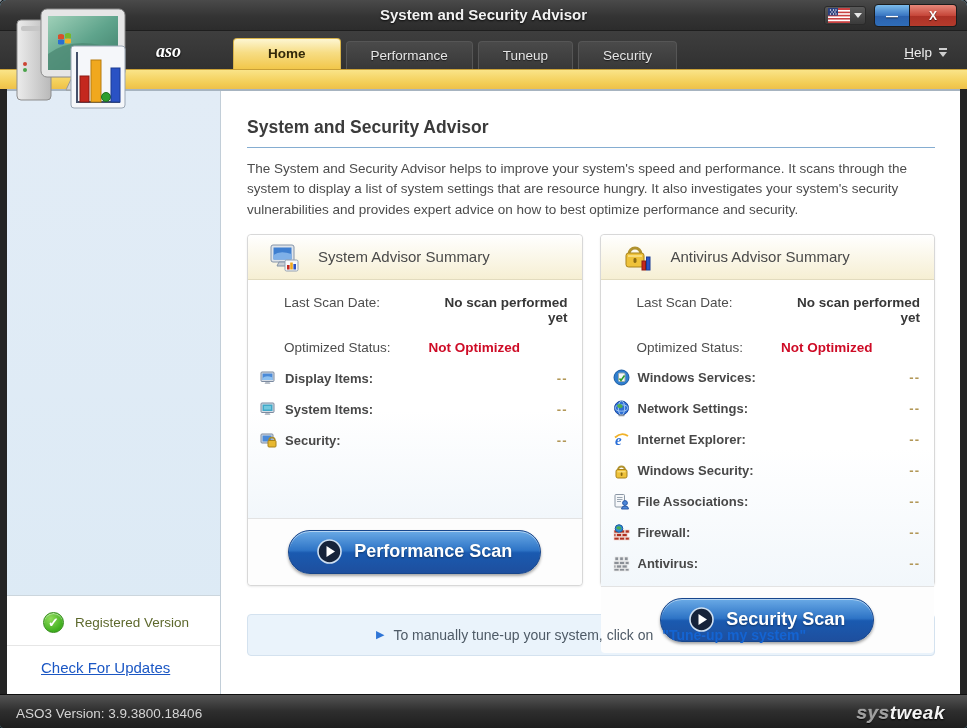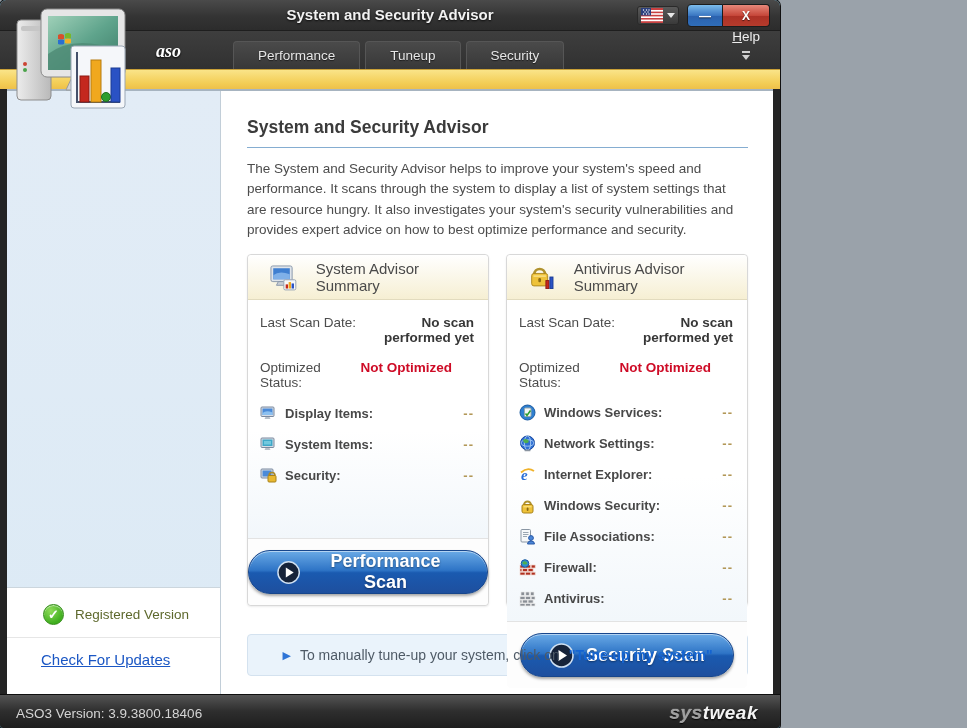--- a/index.html
+++ b/index.html
@@ -1,60 +1,60 @@
 <!DOCTYPE html>
 <html><head>
 <meta charset="utf-8">
 <style>
   html,body{margin:0;padding:0;background:#9aa2aa;font-family:"Liberation Sans",sans-serif;}
-  .window{width:780px;height:728px;background:#7dd3fc;border-radius:6px 6px 3px 3px;position:relative;overflow:hidden;box-shadow:0 0 0 1px #111;}
+  .window{width:967px;height:728px;background:#7dd3fc;border-radius:6px 6px 3px 3px;position:relative;overflow:hidden;box-shadow:0 0 0 1px #111;}
   
   .titlebar{height:30px;background:linear-gradient(#4a4a4a,#343434 55%,#2c2c2c);position:relative;border-bottom:1px solid #1e1e1e;}
   .titlebar .title{position:absolute;left:0;right:0;top:6px;text-align:center;color:#f2f2f2;font-weight:bold;font-size:15px;text-shadow:0 1px 2px rgba(0,0,0,.8);}
   .win-controls{position:absolute;right:10px;top:4px;display:flex;align-items:center;gap:8px;}
   .lang-btn{display:flex;align-items:center;gap:4px;padding:1px 3px;border-radius:3px;background:linear-gradient(#5a5a5a,#3a3a3a);border:1px solid #2a2a2a;cursor:pointer;}
   .caret{width:0;height:0;border-left:4px solid transparent;border-right:4px solid transparent;border-top:5px solid #e8e8e8;}
   .btn-group{display:flex;}
   .wbtn{height:21px;display:flex;align-items:center;justify-content:center;color:#fff;font-weight:bold;font-size:12px;border:1px solid #1c1c1c;cursor:pointer;text-shadow:0 1px 1px rgba(0,0,0,.6);}
   .wbtn.min{width:34px;background:linear-gradient(#7cbcec,#3a77c2 50%,#2b62ae 52%,#2f6db8);border-radius:4px 0 0 4px;}
   .wbtn.close{width:46px;background:linear-gradient(#e8887a,#c6473a 50%,#ad3126 52%,#b43b2c);border-radius:0 4px 4px 0;border-left:none;}
   
   .navbar{height:38px;background:linear-gradient(#3e3e3e,#313131);position:relative;}
   .aso{position:absolute;left:156px;top:10px;color:#fff;font-family:"Liberation Serif",serif;font-style:italic;font-weight:bold;font-size:18px;text-shadow:0 1px 2px #000;}
   .tabs{position:absolute;left:233px;bottom:0;display:flex;align-items:flex-end;gap:5px;}
   .tab{height:27px;line-height:27px;padding:0 24px;background:linear-gradient(#4a4a4a,#383838);color:#e6e6e6;font-size:13.5px;border:1px solid #565656;border-bottom:none;border-radius:4px 4px 0 0;cursor:pointer;text-shadow:0 1px 1px rgba(0,0,0,.6);}
   .tab.active{height:30px;line-height:30px;padding:0 34px;background:linear-gradient(#fdf6d2,#f7dd85 45%,#f2c74a);color:#33290a;font-weight:bold;border-color:#d8b34a;text-shadow:none;}
-  .help{position:absolute;right:20px;bottom:9px;color:#eeeeee;font-size:13.5px;display:flex;align-items:center;gap:7px;cursor:pointer;flex-direction:column;}
+  .help{position:absolute;right:20px;bottom:9px;color:#eeeeee;font-size:13.5px;display:flex;align-items:center;gap:7px;cursor:pointer;}
   .help .hk{text-decoration:underline;}
   .help-caret{display:inline-block;border-top:2px solid #cfcfcf;padding-top:2px;}
   .help-caret i{display:block;width:0;height:0;border-left:4px solid transparent;border-right:4px solid transparent;border-top:5px solid #cfcfcf;}
   
   .goldstrip{height:19px;background:linear-gradient(#fae489,#f3cd55 70%,#eec04a);border-top:1px solid #c9a037;}
   
   .bodywrap{height:605px;background:#242424;padding:0 7px;box-sizing:border-box;}
   .body-inner{display:flex;height:100%;border-top:2px solid #a7b4c0;box-sizing:border-box;}
   .sidebar{width:214px;background:linear-gradient(#e2ecf6,#dceaf5);border-right:1px solid #c2ced8;display:flex;flex-direction:column;box-sizing:border-box;}
   .sidebar-spacer{flex:1;}
   .sidebar-panel{background:#ffffff;border-top:1px solid #ccd6dd;padding:8px 0 10px;}
   .registered{display:flex;align-items:center;gap:11px;padding:8px 10px 12px 36px;border-bottom:1px solid #e6e6e6;}
   .check-icon{width:19px;height:19px;border-radius:50%;background:radial-gradient(circle at 35% 30%,#8fdc5a,#3fae1e 70%);border:1px solid #2f8a14;color:#fff;font-size:13px;font-weight:bold;display:flex;align-items:center;justify-content:center;box-shadow:inset 0 1px 1px rgba(255,255,255,.6);}
   .registered span.lbl{color:#5d682c;font-size:13.5px;}
-  .updates{display:inline-block;margin:13px 0 16px 34px;color:#1b57c4;text-decoration:underline;font-size:15px;cursor:pointer;}
+  .updates{display:inline-block;margin:13px 0 8px 34px;color:#1b57c4;text-decoration:underline;font-size:15px;cursor:pointer;}
   .main{flex:1;background:#fff;padding:26px 25px 0 26px;box-sizing:border-box;overflow:hidden;}
   .main h1{font-size:17.5px;color:#3b3b3b;margin:0 0 9px;font-weight:bold;}
   .rule{border:none;border-top:1px solid #85add1;margin:0 0 11px;}
   .desc{font-size:13.5px;color:#4c4c4c;line-height:1.5;margin:0 0 14px;}
   
   .cards{display:flex;gap:17px;}
   .card{flex:1;border:1px solid #d8d8d8;border-radius:4px;height:352px;display:flex;flex-direction:column;background:#fff;box-shadow:0 1px 2px rgba(0,0,0,.08);box-sizing:border-box;}
   .card-header{height:44px;flex:0 0 44px;background:linear-gradient(#ffffff,#f6efd3);border-bottom:1px solid #e2dbbe;display:flex;align-items:center;gap:18px;padding:0 14px 0 22px;border-radius:4px 4px 0 0;}
   .card-title{font-size:15px;color:#4a4a4a;}
   .card-list{flex:1;padding:10px 14px 0 12px;background:linear-gradient(#ffffff 55%,#f2f7fb);}
   .kv-row{display:flex;align-items:baseline;margin:5px 0 15px;font-size:13.5px;color:#4d4d4d;}
-  .kv-label{width:47%;flex:0 0 47%;}
+  .kv-label{width:47%;flex:0 0 47%;margin-left:24px;}
   .scan-value{flex:1;text-align:right;font-weight:bold;color:#373737;}
   .status-value{font-weight:bold;color:#ce0b26;}
   .item-row{display:flex;align-items:center;gap:8px;margin:14px 0;font-size:13px;}
   .item-label{font-weight:bold;color:#484848;}
   .item-value{margin-left:auto;color:#b29757;font-weight:bold;letter-spacing:1px;}
   .icon17{width:17px;height:17px;flex:0 0 17px;}
   .card-footer{flex:0 0 66px;border-top:1px solid #e3e3e3;background:#fdfdfd;display:flex;align-items:center;justify-content:center;border-radius:0 0 4px 4px;}
   .scan-btn{height:44px;border-radius:22px;border:1px solid #17468c;background:linear-gradient(#6aaae6,#2e74c6 46%,#1a5ab0 52%,#1e4f9e);color:#fff;font-weight:bold;font-size:18px;font-family:"Liberation Sans",sans-serif;display:flex;align-items:center;gap:12px;padding:0 28px;cursor:pointer;box-shadow:0 2px 3px rgba(0,0,0,.35),inset 0 1px 0 rgba(255,255,255,.5);text-shadow:0 1px 2px rgba(0,0,0,.4);}
   
   .tunebar{margin-top:28px;height:42px;background:#eaf3fb;border:1px solid #d4e2ef;border-radius:4px;display:flex;align-items:center;justify-content:center;gap:9px;font-size:14px;color:#4e5a66;box-sizing:border-box;}
@@ -98,20 +98,21 @@
       <div class="btn-group">
         <div class="wbtn min">—</div>
         <div class="wbtn close">X</div>
       </div>
     </div>
   </div>
 
   <div class="navbar">
     <span class="aso">aso</span>
     <div class="tabs">
+      <div class="tab active">Home</div>
       <div class="tab">Performance</div>
       <div class="tab">Tuneup</div>
       <div class="tab">Security</div>
     </div>
     <div class="help">
       <span><span class="hk">H</span><span>elp</span></span>
       <span class="help-caret">
           <i></i>
         </span>
     </div>

